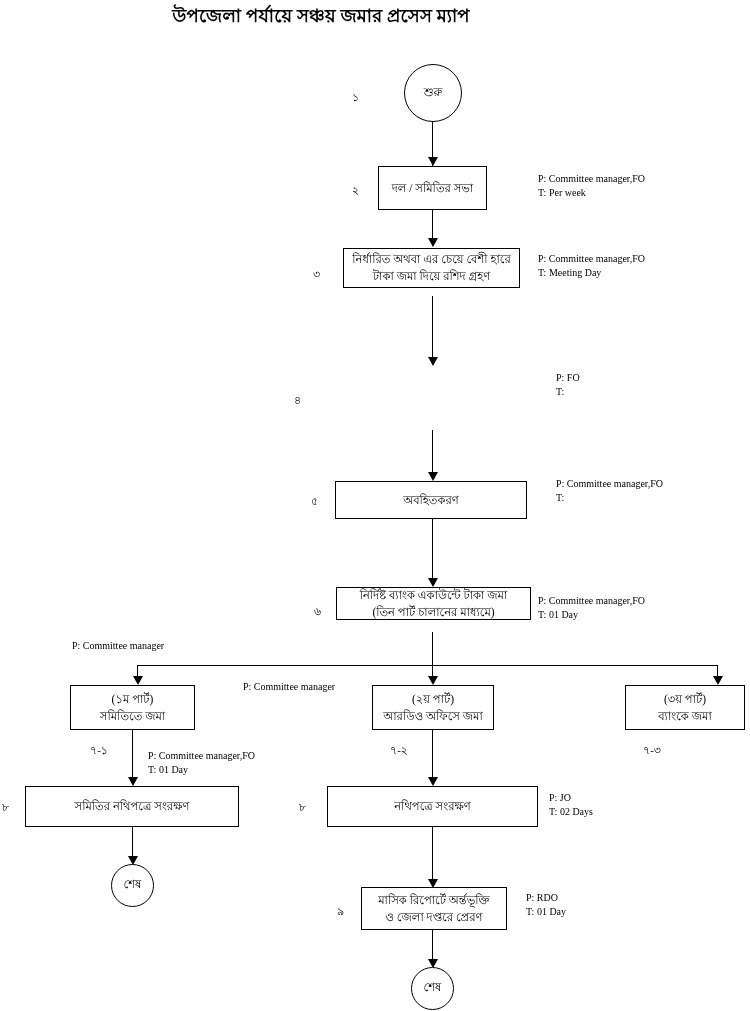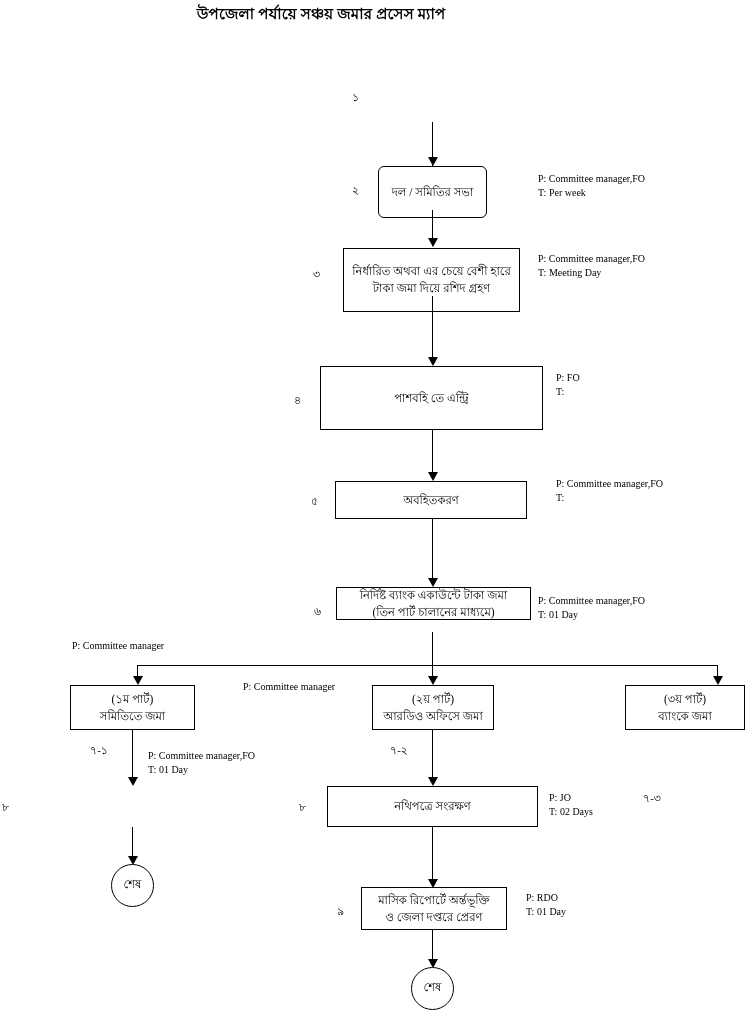--- a/index.html
+++ b/index.html
@@ -18,21 +18,21 @@
   }
 
   
   .title {
     position: absolute;
     left: 0;
     top: 2px;
     width: 642px;
     text-align: center;
     font-family: "Liberation Serif", "DejaVu Sans", serif;
-    font-size: 15px;
+    font-size: 18px;
     font-weight: 700;
     letter-spacing: 0.2px;
   }
 
   
   .box {
     position: absolute;
     box-sizing: border-box;
     border: 1px solid #000000;
     background: #ffffff;
@@ -101,50 +101,50 @@
     border-top: 9px solid #000000;
   }
 </style>
 </head>
 <body>
 
 <div id="canvas">
 
   <div class="title">উপজেলা পর্যায়ে সঞ্চয় জমার প্রসেস ম্যাপ</div>
 
+  <div class="circle" style="left:404px; top:64px; width:58px; height:58px;">
+    <span>শুরু</span>
+  </div>
   <div class="stepnum" style="left:352px; top:89px;">১</div>
   <div class="vline" style="left:432px; top:122px; height:44px;"></div>
   <div class="arrow" style="left:428px; top:157px;"></div>
 
-  <div class="box" style="left:378px; top:166px; width:109px; height:52px;border-radius:6px;">
+  <div class="box" style="left:378px; top:166px; width:109px; height:44px;">
     <span>দল / সমিতির সভা</span>
   </div>
   <div class="stepnum" style="left:352px; top:182px;">২</div>
   <div class="pt" style="left:538px; top:172px;">
     <span class="row">P:  Committee manager,FO</span>
     <span class="row">T:  Per week</span>
   </div>
   <div class="vline" style="left:432px; top:210px; height:36px;"></div>
   <div class="arrow" style="left:428px; top:238px;"></div>
 
-  <div class="box" style="left:343px; top:248px; width:177px; height:64px;">
+  <div class="box" style="left:343px; top:248px; width:177px; height:40px;">
     <span class="l2">নির্ধারিত অথবা এর চেয়ে বেশী হারে</span>
     <span class="l2">টাকা জমা দিয়ে রশিদ গ্রহণ</span>
   </div>
   <div class="stepnum" style="left:313px; top:266px;">৩</div>
   <div class="pt" style="left:538px; top:252px;">
     <span class="row">P:  Committee manager,FO</span>
     <span class="row">T:  Meeting Day</span>
   </div>
   <div class="vline" style="left:432px; top:296px; height:62px;"></div>
   <div class="arrow" style="left:428px; top:357px;"></div>
 
-  <div class="box" style="left:320px; top:366px; width:223px; height:64px;">
-    <span>পাশবহি তে এন্ট্রি</span>
-  </div>
   <div class="stepnum" style="left:294px; top:392px;">৪</div>
   <div class="pt" style="left:556px; top:371px;">
     <span class="row">P:  FO</span>
     <span class="row">T:</span>
   </div>
   <div class="vline" style="left:432px; top:430px; height:44px;"></div>
   <div class="arrow" style="left:428px; top:472px;"></div>
 
   <div class="box" style="left:335px; top:481px; width:192px; height:38px;">
     <span>অবহিতকরণ</span>
@@ -192,29 +192,32 @@
   <div class="box" style="left:372px; top:685px; width:122px; height:45px;">
     <span class="l2">(২য় পার্ট)</span>
     <span class="l2">আরডিও অফিসে জমা</span>
   </div>
   <div class="stepnum" style="left:390px; top:742px;">৭-২</div>
 
   <div class="box" style="left:625px; top:685px; width:120px; height:45px;">
     <span class="l2">(৩য় পার্ট)</span>
     <span class="l2">ব্যাংকে জমা</span>
   </div>
-  <div class="stepnum" style="left:643px; top:742px;margin-top:48px;">৭-৩</div>
+  <div class="stepnum" style="left:643px; top:742px;">৭-৩</div>
 
   <div class="vline" style="left:132px; top:730px; height:48px;"></div>
   <div class="arrow" style="left:128px; top:777px;"></div>
   <div class="pt" style="left:148px; top:749px;">
     <span class="row">P:  Committee manager,FO</span>
     <span class="row">T:  01 Day</span>
   </div>
 
+  <div class="box" style="left:25px; top:786px; width:214px; height:41px;">
+    <span>সমিতির নথিপত্রে সংরক্ষণ</span>
+  </div>
   <div class="stepnum" style="left:2px; top:799px;">৮</div>
   <div class="stepnum" style="left:299px; top:799px;">৮</div>
 
   <div class="vline" style="left:132px; top:827px; height:33px;"></div>
   <div class="arrow" style="left:128px; top:856px;"></div>
   <div class="circle" style="left:111px; top:864px; width:43px; height:43px;">
     <span>শেষ</span>
   </div>
 
   <div class="vline" style="left:432px; top:730px; height:48px;"></div>

